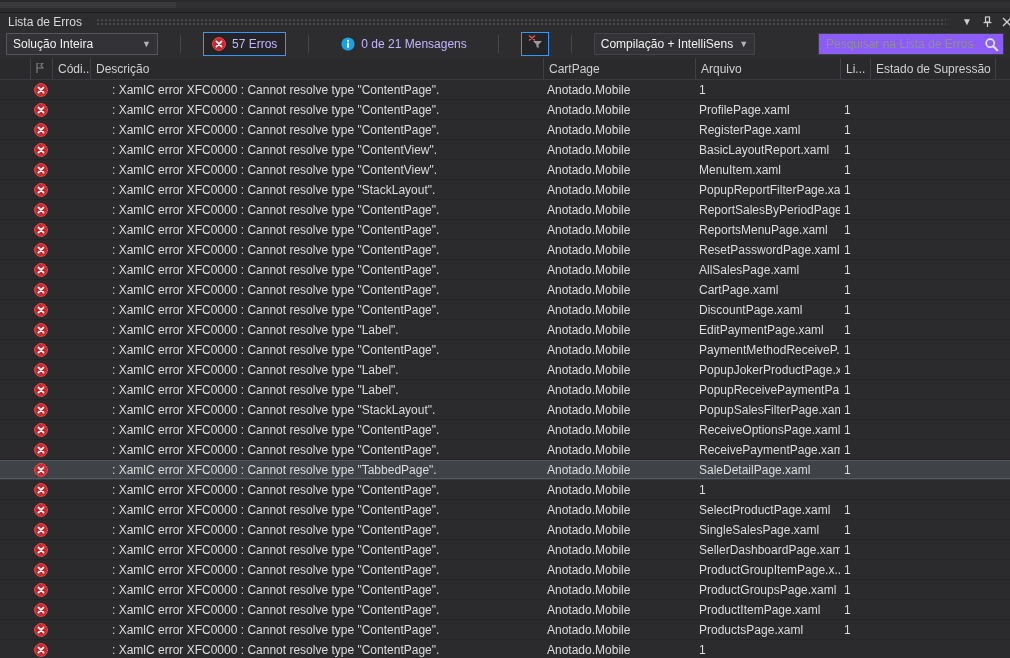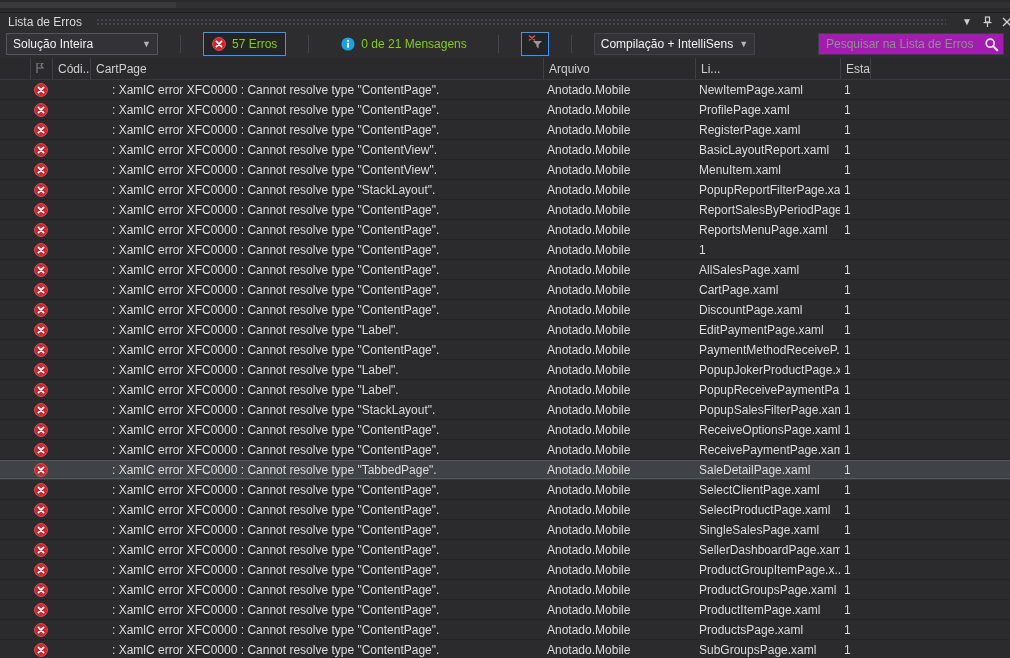--- a/index.html
+++ b/index.html
@@ -20,25 +20,25 @@
   .chev{font-size:10px;line-height:10px;}
   .close-sliver{margin-right:-10px;}
 
   
   .toolbar{height:28px;background:#2d2d30;display:flex;align-items:center;padding:0 6px;gap:22px;}
   .combo{height:22px;background:#333337;border:1px solid #55555a;display:flex;align-items:center;padding:0 6px;color:#f1f1f1;gap:6px;cursor:default;}
   .combo.scope{width:152px;}
   .combo .combo-chevron{margin-left:auto;color:#b5b5b8;font-size:9px;}
   .combo.mode{border-color:#434348;}
   .sep{width:1px;height:18px;background:#46464a;}
-  .tbtn{height:24px;display:flex;align-items:center;gap:6px;padding:0 8px;background:transparent;border:1px solid transparent;color:#84cc16;font-family:inherit;font-size:12px;cursor:default;}
+  .tbtn{height:24px;display:flex;align-items:center;gap:6px;padding:0 8px;background:transparent;border:1px solid transparent;color:#c4b5fd;font-family:inherit;font-size:12px;cursor:default;}
   .tbtn.active{border-color:#3399ff;background:rgba(0,0,0,0.18);}
   .tbtn.icon-only{padding:0 5px;}
   .spacer{flex:1;}
-  .search-box{position:relative;width:186px;height:22px;background:#a21caf;border:1px solid #3f3f46;display:flex;align-items:center;}
+  .search-box{position:relative;width:186px;height:22px;background:#8b5cf6;border:1px solid #3f3f46;display:flex;align-items:center;}
   .search-box input{flex:1;background:transparent;border:none;outline:none;color:#e8e8e8;font-family:inherit;font-size:12px;padding:0 22px 0 7px;}
   .search-box input::placeholder{color:#8f8f92;}
   .search-icon{position:absolute;right:4px;top:3px;}
 
   
   .grid{display:grid;grid-template-columns:30px 22px 38px 453px 152px 145px 30px 125px minmax(0,1fr);}
   .header{height:22px;background:#2a2a2d;border-bottom:1px solid #3a3a3e;color:#cfcfcf;}
   .header .hcell{display:flex;align-items:center;padding:0 5px;border-left:1px solid #3f3f46;white-space:nowrap;overflow:hidden;cursor:default;}
   .header .hcell.gutter{border-left:none;}
   .rows-wrap{position:absolute;left:0;right:0;top:80px;bottom:0;overflow:hidden;}
@@ -137,20 +137,21 @@
   <div class="grid header">
     <div class="hcell gutter"></div>
     <div class="hcell">
       <span class="sev-flag">
         <svg width="8" height="10" viewBox="0 0 8 10">
             <path d="M1 0 V10 M1 0 H7 L5 2.5 L7 5 H1" stroke="#9a9a9e" stroke-width="1.2" fill="none"></path>
           </svg>
       </span>
     </div>
     <div class="hcell">Códi...</div>
+    <div class="hcell">Descrição</div>
     <div class="hcell">CartPage</div>
     <div class="hcell">Arquivo</div>
     <div class="hcell">Li...</div>
     <div class="hcell">Estado de Supressão</div>
     <div class="hcell"></div>
   </div>
 
   <div class="rows-wrap">
     <div class="grid row">
       <div class="cell gutter"></div>
@@ -158,21 +159,20 @@
         <span class="err-badge">
           <svg width="14" height="14" viewBox="0 0 14 14">
               <circle cx="7" cy="7" r="6.4" fill="#c9252e" stroke="#e85050" stroke-width="1"></circle>
               <path d="M4.4 4.4 L9.6 9.6 M9.6 4.4 L4.4 9.6" stroke="#ffffff" stroke-width="1.7" stroke-linecap="round"></path>
             </svg>
         </span>
       </div>
       <div class="cell code"></div>
       <div class="cell desc">: XamlC error XFC0000 : Cannot resolve type "ContentPage".</div>
       <div class="cell project">Anotado.Mobile</div>
-      <div class="cell file">NewItemPage.xaml</div>
       <div class="cell line">1</div>
       <div class="cell suppression"></div>
       <div class="cell filler"></div>
     </div>
 
     <div class="grid row">
       <div class="cell gutter"></div>
       <div class="cell icon">
         <span class="err-badge">
           <svg width="14" height="14" viewBox="0 0 14 14">
@@ -310,20 +310,21 @@
         <span class="err-badge">
           <svg width="14" height="14" viewBox="0 0 14 14">
               <circle cx="7" cy="7" r="6.4" fill="#c9252e" stroke="#e85050" stroke-width="1"></circle>
               <path d="M4.4 4.4 L9.6 9.6 M9.6 4.4 L4.4 9.6" stroke="#ffffff" stroke-width="1.7" stroke-linecap="round"></path>
             </svg>
         </span>
       </div>
       <div class="cell code"></div>
       <div class="cell desc">: XamlC error XFC0000 : Cannot resolve type "ContentPage".</div>
       <div class="cell project">Anotado.Mobile</div>
+      <div class="cell file">ResetPasswordPage.xaml</div>
       <div class="cell line">1</div>
       <div class="cell suppression"></div>
       <div class="cell filler"></div>
     </div>
 
     <div class="grid row">
       <div class="cell gutter"></div>
       <div class="cell icon">
         <span class="err-badge">
           <svg width="14" height="14" viewBox="0 0 14 14">
@@ -537,21 +538,20 @@
         <span class="err-badge">
           <svg width="14" height="14" viewBox="0 0 14 14">
               <circle cx="7" cy="7" r="6.4" fill="#c9252e" stroke="#e85050" stroke-width="1"></circle>
               <path d="M4.4 4.4 L9.6 9.6 M9.6 4.4 L4.4 9.6" stroke="#ffffff" stroke-width="1.7" stroke-linecap="round"></path>
             </svg>
         </span>
       </div>
       <div class="cell code"></div>
       <div class="cell desc">: XamlC error XFC0000 : Cannot resolve type "ContentPage".</div>
       <div class="cell project">Anotado.Mobile</div>
-      <div class="cell file">SelectClientPage.xaml</div>
       <div class="cell line">1</div>
       <div class="cell suppression"></div>
       <div class="cell filler"></div>
     </div>
 
     <div class="grid row">
       <div class="cell gutter"></div>
       <div class="cell icon">
         <span class="err-badge">
           <svg width="14" height="14" viewBox="0 0 14 14">
@@ -689,20 +689,19 @@
         <span class="err-badge">
           <svg width="14" height="14" viewBox="0 0 14 14">
               <circle cx="7" cy="7" r="6.4" fill="#c9252e" stroke="#e85050" stroke-width="1"></circle>
               <path d="M4.4 4.4 L9.6 9.6 M9.6 4.4 L4.4 9.6" stroke="#ffffff" stroke-width="1.7" stroke-linecap="round"></path>
             </svg>
         </span>
       </div>
       <div class="cell code"></div>
       <div class="cell desc">: XamlC error XFC0000 : Cannot resolve type "ContentPage".</div>
       <div class="cell project">Anotado.Mobile</div>
-      <div class="cell file">SubGroupsPage.xaml</div>
       <div class="cell line">1</div>
       <div class="cell suppression"></div>
       <div class="cell filler"></div>
     </div>
   </div>
 
 </div>
 
 </body></html>

